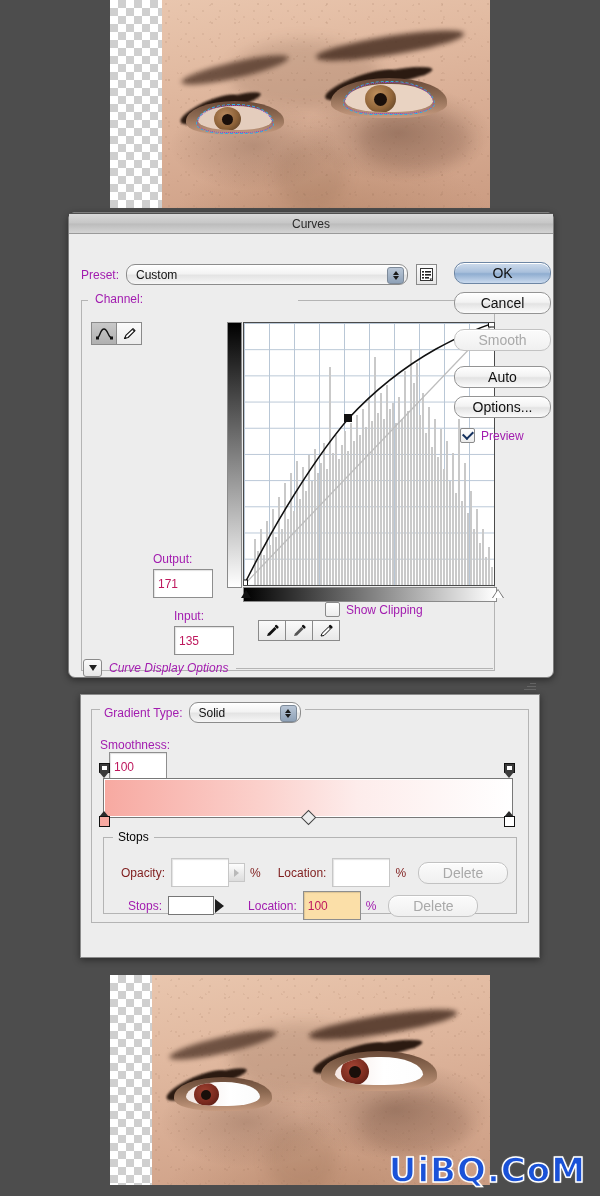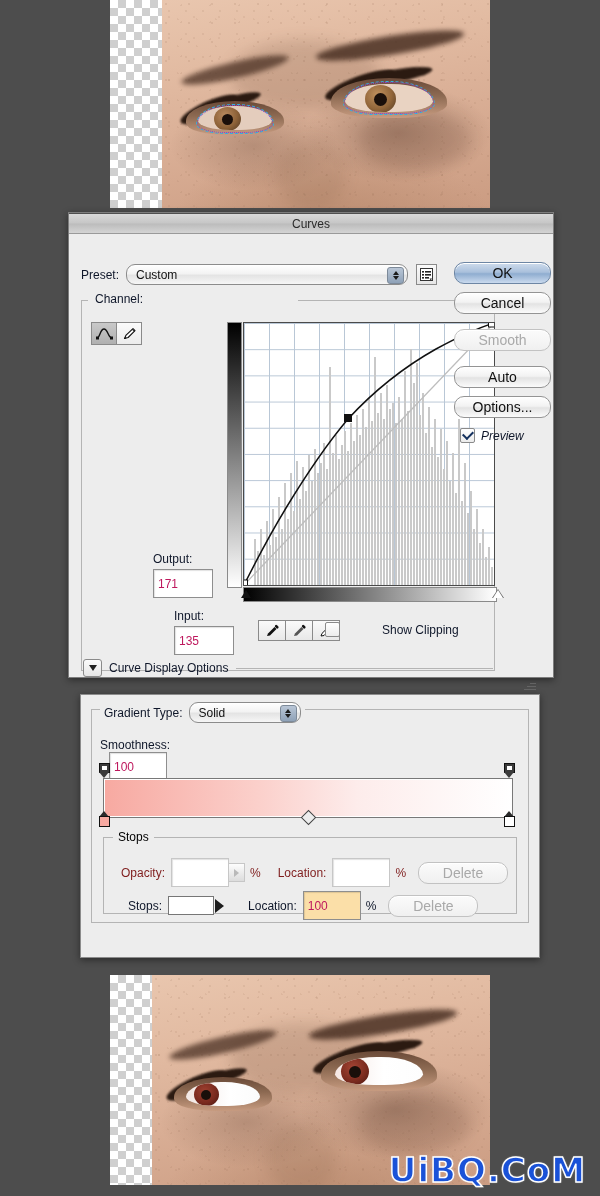--- a/index.html
+++ b/index.html
@@ -79,21 +79,21 @@
     height:19px;
     background:linear-gradient(180deg,#d9d9d9 0%, #c6c6c6 48%, #bcbcbc 52%, #d4d4d4 100%);
     border-bottom:1px solid #9a9a9a;
     border-top:1px solid #4f4f4f;
     display:flex;align-items:center;justify-content:center;
     font-size:12px;color:#2b2b2b;
   }
   .dlgbody{padding:10px 12px 10px 12px;position:relative;}
 
   .row{display:flex;align-items:center;}
-  .lbl{font-size:12px;color:#0f172a;white-space:nowrap;}
+  .lbl{font-size:12px;color:#a21caf;white-space:nowrap;}
   .lbl.dim{color:#7f1d1d;}
 
   
   .popup{
     position:relative;height:19px;
     background:linear-gradient(180deg,#ffffff 0%,#f3f3f3 45%,#e4e4e4 55%,#f6f6f6 100%);
     border:1px solid #8c8c8c;border-radius:9px;
     display:flex;align-items:center;
     padding:0 26px 0 9px;font-size:12px;color:#111;
     box-shadow:inset 0 1px 0 #fff;
@@ -253,21 +253,21 @@
           <div class="pupil" style="left:29px;top:9px;width:13px;height:13px;"></div>
         </div>
         <div class="ants" style="left:18px;top:9px;width:90px;height:32px;border-color:#34b0e0;border-width:1.3px;"></div>
         <div class="ants" style="left:19px;top:10px;width:88px;height:30px;border-color:#8b3fd0;border-style:dotted;"></div>
       </div>
 
       <div class="shadowpatch" style="left:166px;top:140px;width:70px;height:70px;background:rgba(110,72,50,.12);"></div>
     </div>
   </div>
 
-  <div class="dialog" style="left:68px;top:212px;width:484px;height:464px;">
+  <div class="dialog" style="left:68px;top:212px;width:484px;height:464px;border-radius:7px;">
     <div class="titlebar">
       <span>Curves</span>
     </div>
     <div class="dlgbody">
 
       <div class="row" style="position:absolute;left:12px;top:30px;">
         <span class="lbl">Preset:</span>
         <div class="popup" style="width:245px;margin-left:7px;">
           <span>Custom</span>
           <span class="arrows">
@@ -445,50 +445,50 @@
             </svg>
         </div>
         <div class="eyedropper">
           <svg width="15" height="14" viewBox="0 0 15 14">
               <path d="M2 12 l1-2.6 L9.5 3 l2 2 L5 11.5 z" fill="#fff" stroke="#111" stroke-width="1"></path>
               <rect x="9.6" y="1.4" width="4.2" height="2.6" rx="1.3" transform="rotate(45 11.7 2.7)" fill="#111"></rect>
             </svg>
         </div>
       </div>
 
-      <div class="row" style="position:absolute;left:256px;top:388px;gap:36px;">
+      <div class="row" style="position:absolute;left:256px;top:368px;">
         <div class="cbox"></div>
         <span class="lbl" style="margin-left:6px;">Show Clipping</span>
       </div>
 
       <div class="row" style="position:absolute;left:14px;top:425px;width:410px;">
         <div style="width:17px;height:16px;border:1px solid #8a8a8a;border-radius:3px;background:linear-gradient(180deg,#fbfbfb,#e6e6e6);display:flex;align-items:center;justify-content:center;">
           <i style="width:0;height:0;border-left:4.5px solid transparent;border-right:4.5px solid transparent;border-top:6px solid #222;display:block;"></i>
         </div>
-        <span class="lbl" style="margin-left:7px;white-space:nowrap;">Curve Display Options</span>
+        <span class="lbl" style="margin-left:7px;white-space:nowrap;font-style:italic;">Curve Display Options</span>
         <span style="flex:1;height:1px;background:#b4b4b4;margin-left:8px;"></span>
       </div>
 
       <div style="position:absolute;left:385px;top:28px;width:95px;">
         <div class="btn default" style="width:95px;">
             <span>OK</span>
           </div>
         <div class="btn" style="width:95px;margin-top:8px;">
             <span>Cancel</span>
           </div>
         <div class="btn disabled" style="width:95px;margin-top:15px;">
             <span>Smooth</span>
           </div>
         <div class="btn" style="width:95px;margin-top:15px;">
             <span>Auto</span>
           </div>
         <div class="btn" style="width:95px;margin-top:8px;">
             <span>Options...</span>
           </div>
-        <div class="row" style="margin-top:10px;margin-left:6px;font-style:italic;">
+        <div class="row" style="margin-top:10px;margin-left:6px;">
           <div class="cbox checked"></div>
           <span class="lbl" style="margin-left:6px;">Preview</span>
         </div>
       </div>
 
     </div>
   </div>
 
   <div class="dialog" style="left:80px;top:694px;width:458px;height:262px;border-color:#8c8c8c;">
     <div class="dlgbody" style="padding:0;">

